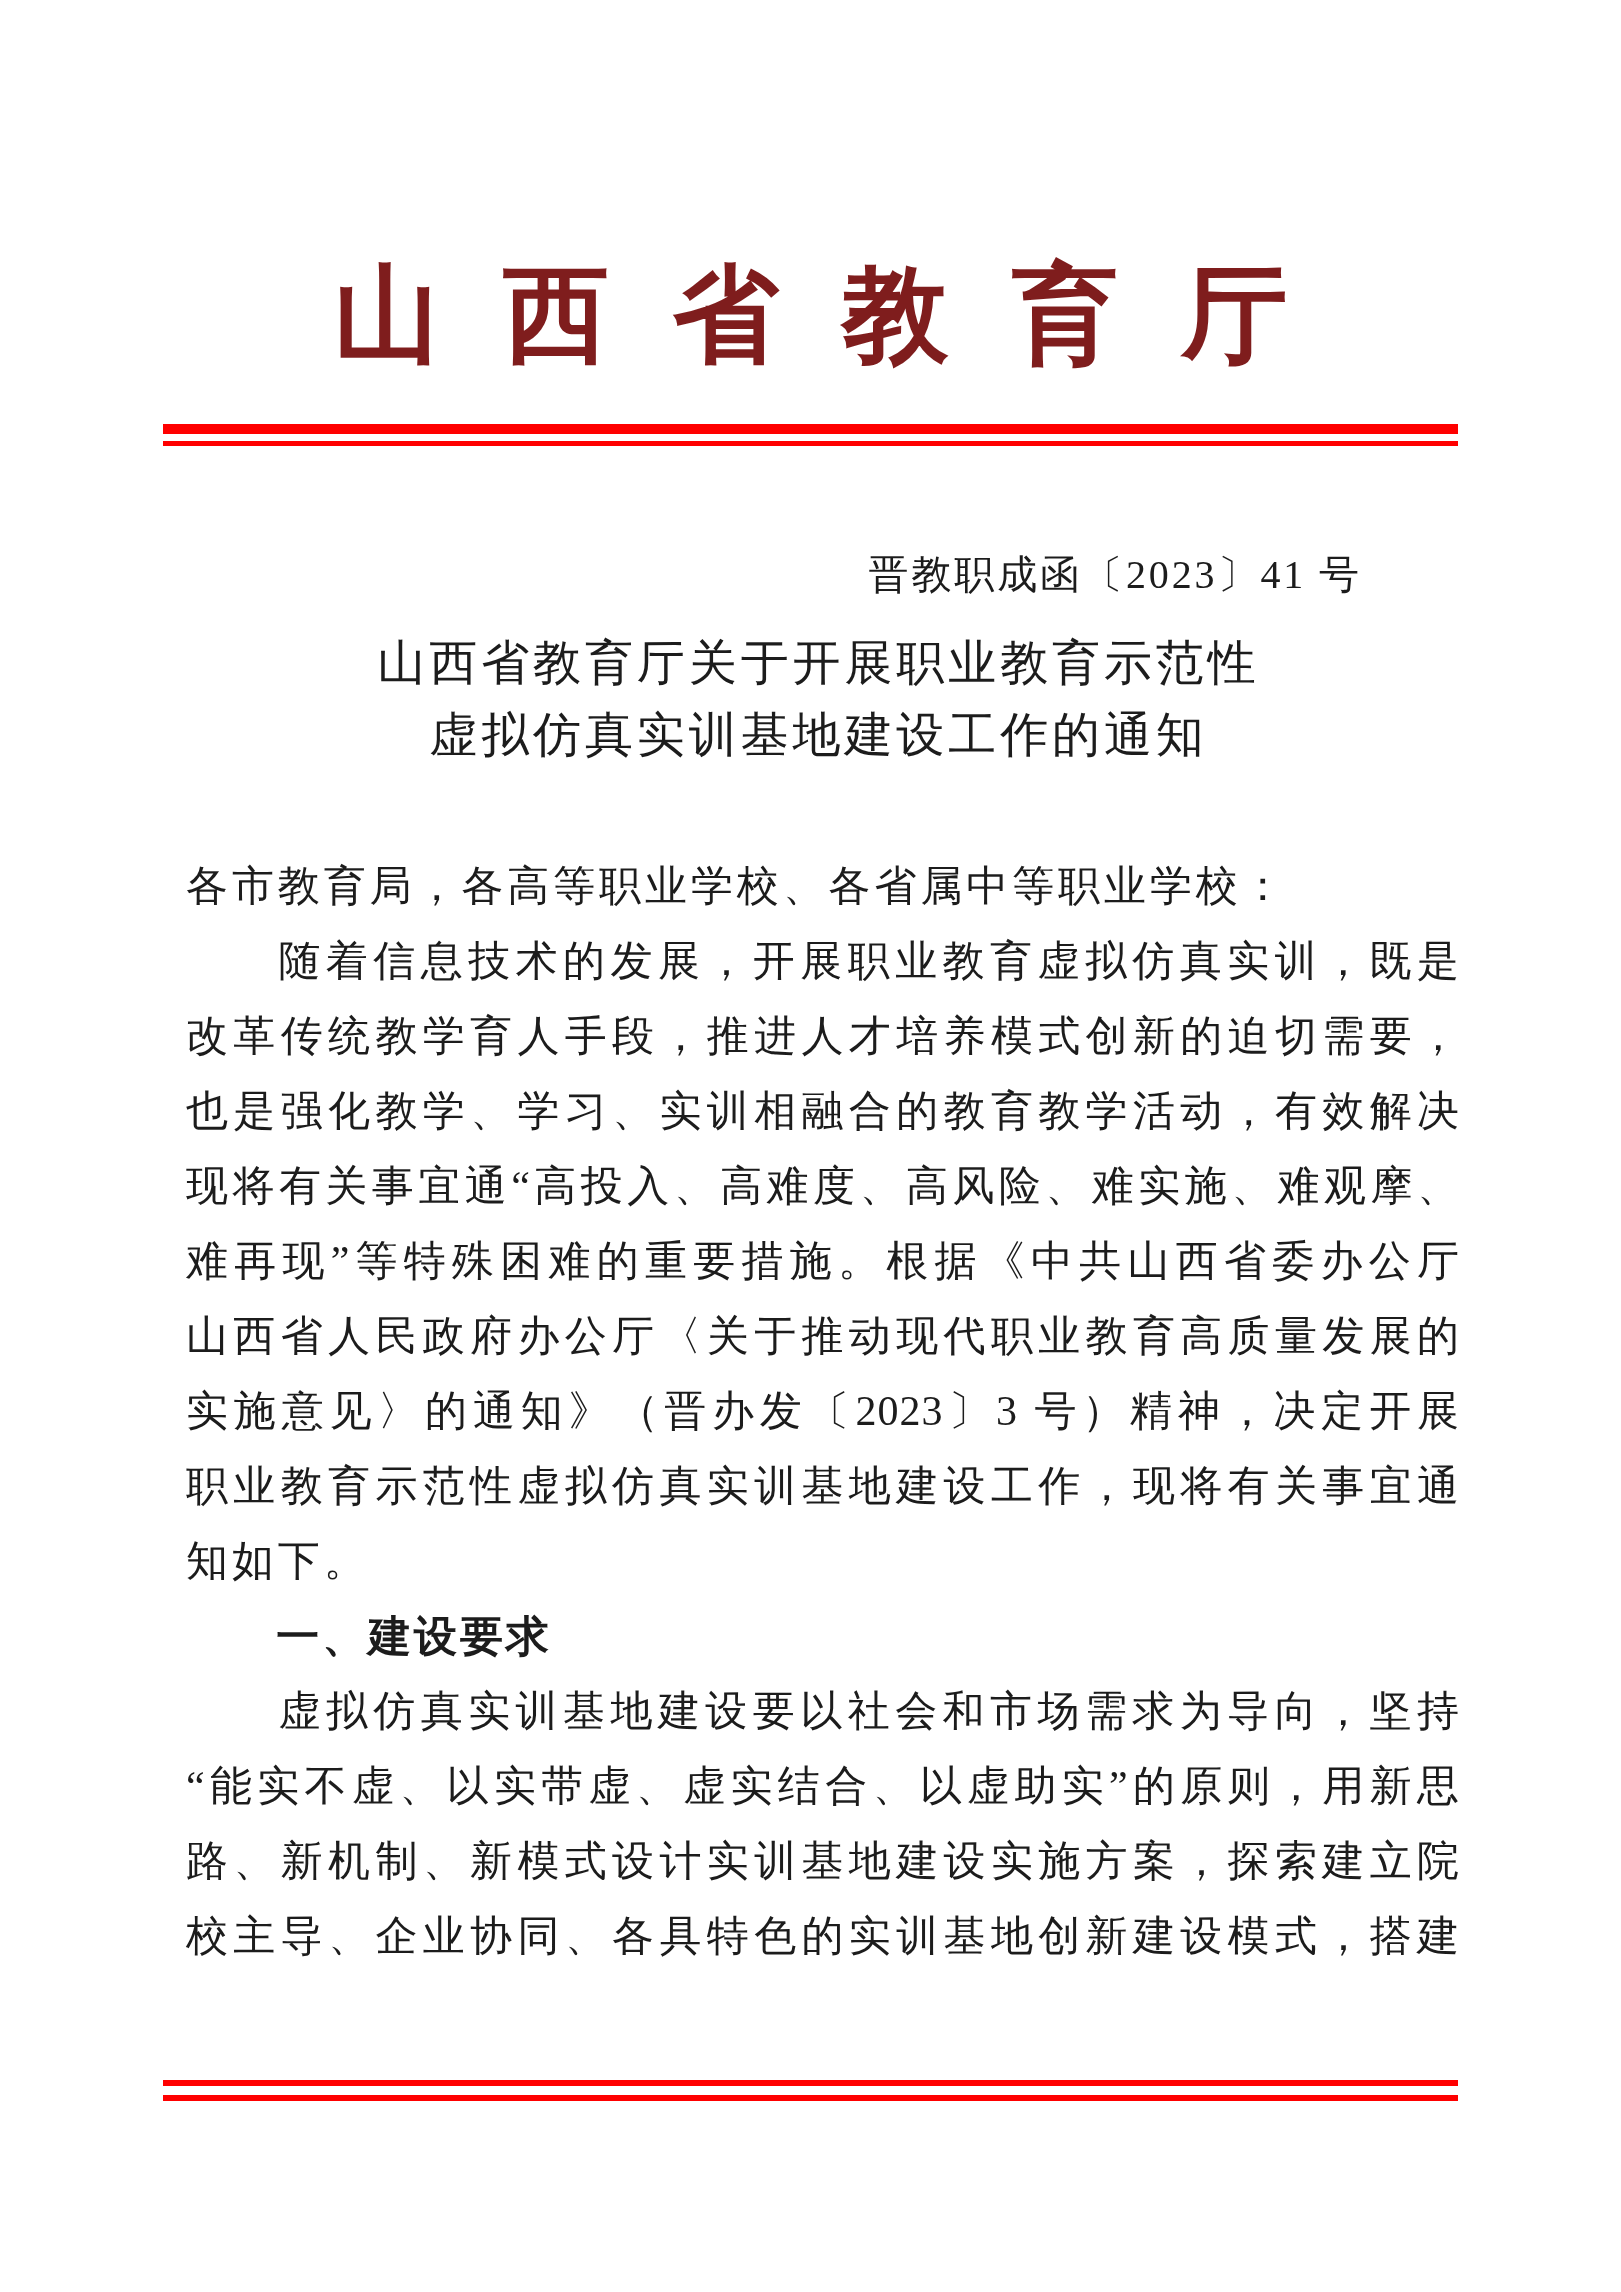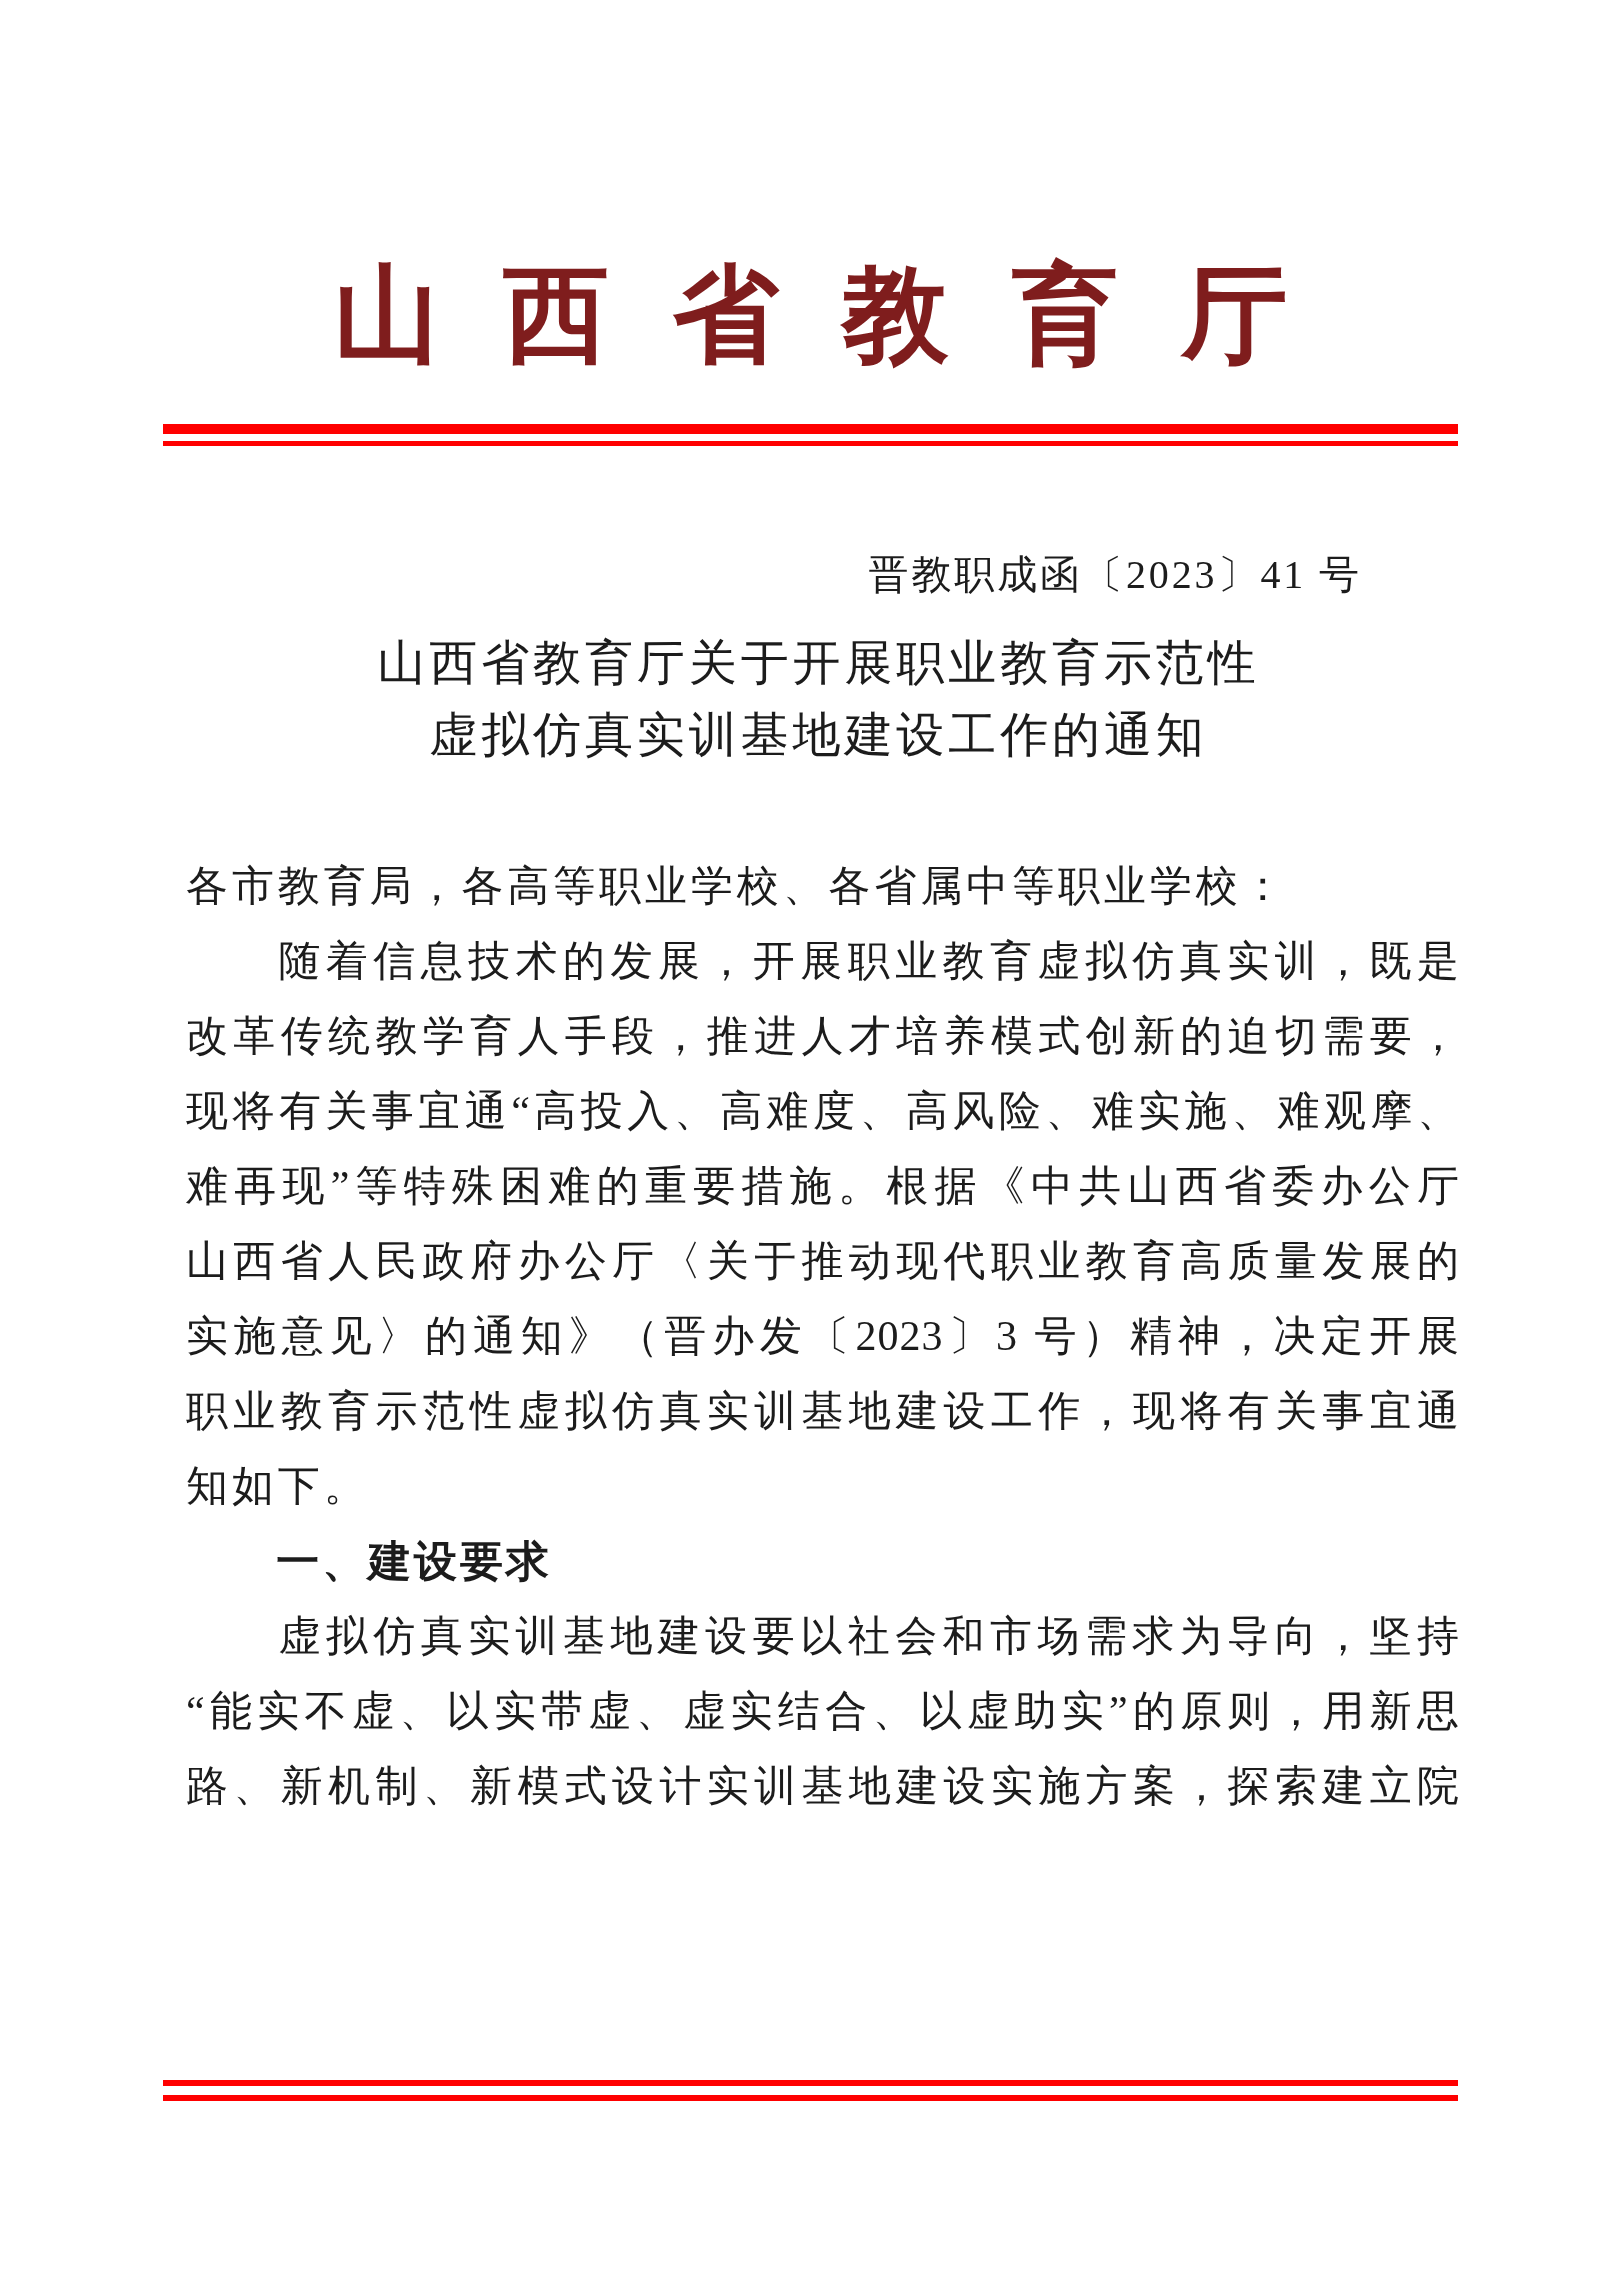--- a/index.html
+++ b/index.html
@@ -114,32 +114,34 @@
   <div class="doc-title">
     <div>山西省教育厅关于开展职业教育示范性</div>
     <div>虚拟仿真实训基地建设工作的通知</div>
   </div>
 
   <div class="body-text">
     <div class="line short">各市教育局，各高等职业学校、各省属中等职业学校：</div>
 
     <div class="line indent">随着信息技术的发展，开展职业教育虚拟仿真实训，既是</div>
     <div class="line">改革传统教学育人手段，推进人才培养模式创新的迫切需要，</div>
+    <div class="line">也是强化教学、学习、实训相融合的教育教学活动，有效解决</div>
     <div class="line">现将有关事宜通“高投入、高难度、高风险、难实施、难观摩、</div>
     <div class="line">难再现”等特殊困难的重要措施。根据《中共山西省委办公厅</div>
     <div class="line">山西省人民政府办公厅〈关于推动现代职业教育高质量发展的</div>
     <div class="line">实施意见〉的通知》（晋办发〔2023〕3 号）精神，决定开展</div>
     <div class="line">职业教育示范性虚拟仿真实训基地建设工作，现将有关事宜通</div>
     <div class="line short">知如下。</div>
 
     <div class="section-heading">一、建设要求</div>
 
     <div class="line indent">虚拟仿真实训基地建设要以社会和市场需求为导向，坚持</div>
     <div class="line">“能实不虚、以实带虚、虚实结合、以虚助实”的原则，用新思</div>
     <div class="line">路、新机制、新模式设计实训基地建设实施方案，探索建立院</div>
+    <div class="line">校主导、企业协同、各具特色的实训基地创新建设模式，搭建</div>
   </div>
 
   <div class="rule-bottom">
     <div class="bar-a"></div>
     <div class="bar-b"></div>
   </div>
 
 </div>
 
 

